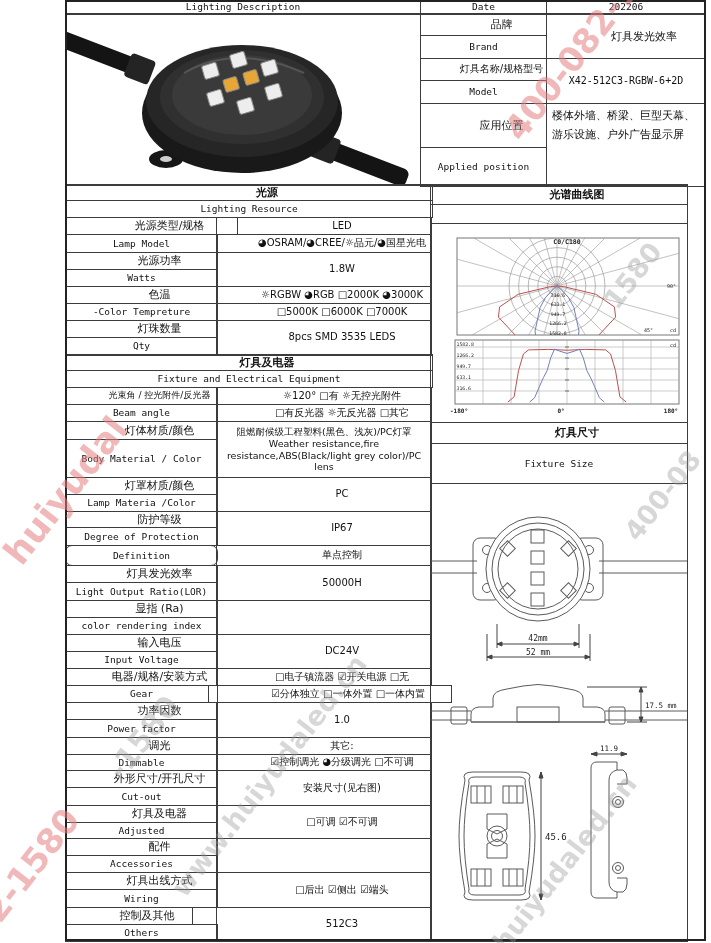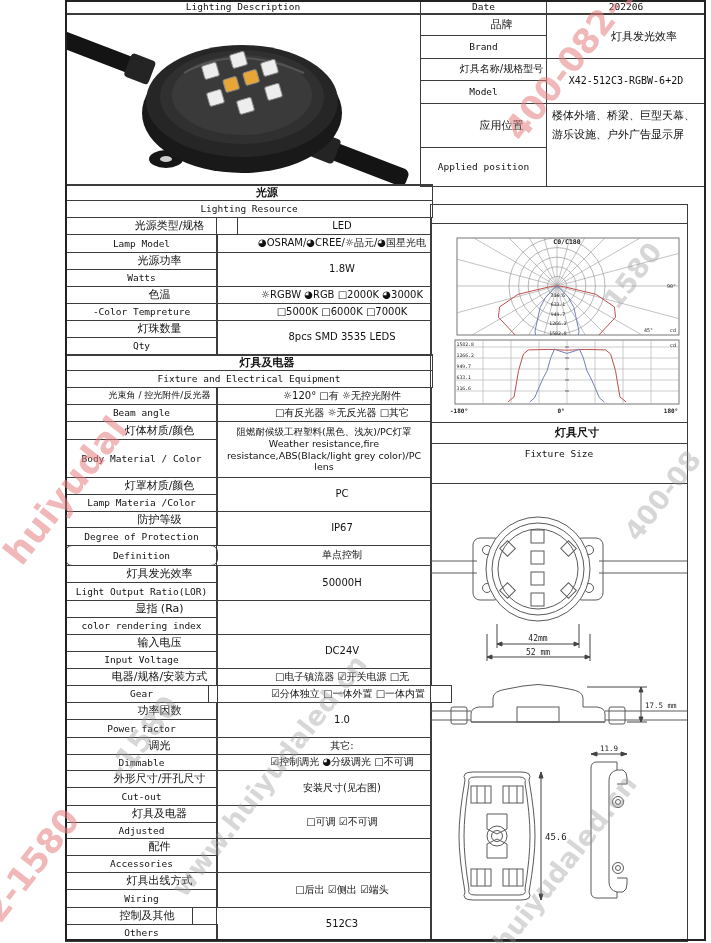--- a/index.html
+++ b/index.html
@@ -146,20 +146,21 @@
         <div class="cell en" style="left: 0px; top: 855px; width: 153px; height: 18px;">Accessories</div>
         <div class="cell val cn" style="left: 151px; top: 838px; width: 216px; height: 35px;"></div>
         <div class="cell cn" style="left: 0px; top: 872px; width: 153px; height: 18px;">灯具出线方式</div>
         <div class="cell en" style="left: 0px; top: 889px; width: 153px; height: 19px;">Wiring</div>
         <div class="cell val cn" style="left: 151px; top: 872px; width: 216px; height: 36px;">□后出 ☑侧出 ☑端头</div>
         <div class="cell cn" style="left: 0px; top: 907px; width: 128px; height: 18px;">控制及其他</div>
         <div class="cell en" style="left: 0px; top: 924px; width: 153px; height: 18px;">Others</div>
         <div class="cell val cn" style="left: 151px; top: 907px; width: 216px; height: 35px;">512C3</div>
       </div>
 
+    <div class="cell cn bold thicktop" style="left:365px;top:184px;width:258px;height:21px">光谱曲线图</div>
     <div class="cell" style="left:365px;top:204px;width:258px;height:20px"></div>
     <div class="cell" style="left:365px;top:223px;width:258px;height:200px">
       <svg id="charts-svg" width="256" height="198" viewBox="0 0 256 198">
           <defs>
             <clipPath id="pclip">
               <rect x="26" y="14" width="222" height="97"></rect>
             </clipPath>
           </defs>
           <rect x="26" y="14" width="222" height="97" fill="none" stroke="#777" stroke-width="1"></rect>
           <g clip-path="url(#pclip)">
@@ -230,21 +231,21 @@
           <polyline points="76.9,178.0 83.1,172.8 87.5,146.7 92.4,130.0 97.4,125.9 117.3,125.4 136.0,126.2 154.7,125.4 174.6,125.9 179.6,130.0 184.5,146.7 188.9,172.8 195.1,178.0" fill="none" stroke="#c0504d" stroke-width="1"></polyline>
           <polyline points="98.7,178.0 103.6,173.8 108.0,163.4 112.4,153.7 116.1,146.7 119.8,133.5 123.6,125.0 128.5,127.1 136.0,129.4 143.5,127.1 148.4,125.0 152.2,133.5 155.9,146.7 159.6,153.7 164.0,163.4 168.4,173.8 173.3,178.0" fill="none" stroke="#7080bb" stroke-width="1"></polyline>
           <text x="245" y="123" font-size="5" text-anchor="end">cd</text>
           <text x="28" y="189" font-size="6" text-anchor="middle" font-weight="bold">-180°</text>
           <text x="130" y="189" font-size="6" text-anchor="middle" font-weight="bold">0°</text>
           <text x="240" y="189" font-size="6" text-anchor="middle" font-weight="bold">180°</text>
         </svg>
     </div>
 
     <div class="cell cn bold" style="left:365px;top:422px;width:258px;height:22px">灯具尺寸</div>
-    <div class="cell en" style="left:365px;top:443px;width:258px;height:41px;align-items:flex-start;padding-top:4px">Fixture Size</div>
+    <div class="cell en" style="left:365px;top:443px;width:258px;height:41px;align-items:flex-start;padding-top:14px">Fixture Size</div>
 
     <div class="cell" style="left:365px;top:483px;width:258px;height:459px">
       <svg width="256" height="457" viewBox="0 0 256 457" stroke="#5a5a5a" fill="none" stroke-width="1">
 
         <g>
           <line x1="0" y1="77" x2="46" y2="77"></line>
             <line x1="0" y1="89" x2="46" y2="89"></line>
           <line x1="168" y1="77" x2="256" y2="77"></line>
             <line x1="168" y1="89" x2="256" y2="89"></line>
           <rect x="42" y="54" width="28" height="62" rx="7"></rect>

